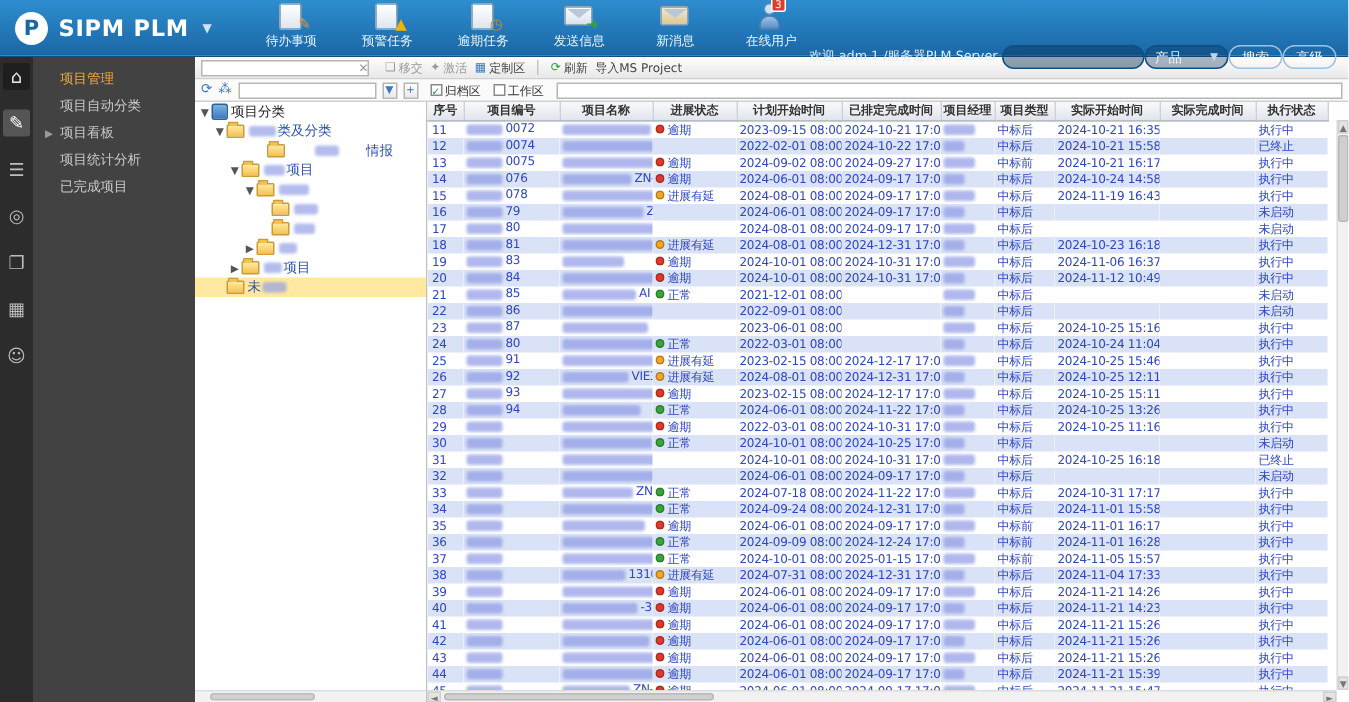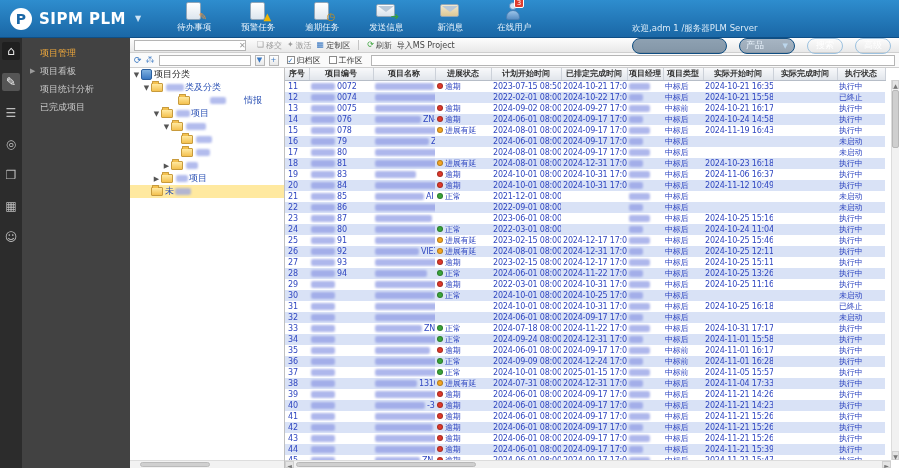--- a/index.html
+++ b/index.html
@@ -16,23 +16,23 @@
   .tbi{display:flex;flex-direction:column;align-items:center;gap:1px;color:#eaf4fc;font-size:8.5px;min-width:50px;cursor:pointer;position:relative;padding-bottom:1px;}
   .ig{width:24px;height:19px;position:relative;}
   .ig .page{position:absolute;left:4px;top:0;width:15px;height:18px;background:linear-gradient(#ffffff,#dde6ee);border:1px solid #8fa6ba;border-radius:2px;}
   .ig .acc{position:absolute;font-size:10px;line-height:10px;right:-1px;bottom:-1px;}
   .ig .env{position:absolute;left:2px;top:2px;width:19px;height:13px;background:linear-gradient(#fdfdfd,#d8e2ec);border:1px solid #8fa6ba;border-radius:2px;}
   .ig .env::after{content:"";position:absolute;left:1px;top:1px;border-left:8px solid transparent;border-right:8px solid transparent;border-top:6px solid #b8c8d8;}
   .ig .env.tan{background:linear-gradient(#f4e9cd,#dcc896);}
   .ig .head{position:absolute;left:7px;top:0;width:8px;height:8px;border-radius:50%;background:#cfe3f5;border:1px solid #5d90c0;}
   .ig .bodyp{position:absolute;left:4px;top:8px;width:14px;height:10px;border-radius:7px 7px 2px 2px;background:linear-gradient(#9cc4e8,#5a8fc4);border:1px solid #4a7fb4;}
   .badge{position:absolute;top:-4px;right:2px;background:#e03c2e;color:#fff;border-radius:2px;font-size:7px;line-height:8px;padding:0 2px;border:1px solid #fff;}
-  .top-right{margin-left:auto;display:flex;flex-direction:column;align-items:flex-start;padding:2px 8px 3px 0;gap:3px;margin-top:40px;}
+  .top-right{margin-left:auto;display:flex;flex-direction:row;align-items:center;padding:2px 8px 3px 0;gap:3px;margin-top:40px;}
   .welcome{color:#dcecf8;font-size:8.5px;}
-  .search-row{display:flex;align-items:center;gap:12px;}
+  .search-row{display:flex;align-items:center;gap:0;}
   .g-search{width:95px;height:16px;background:rgba(8,50,88,.45);border:1px solid #0f4e82;border-radius:8px;color:#fff;font-size:9px;padding:0 8px;}
   .g-select{height:16px;min-width:56px;background:rgba(8,50,88,.35);border:1px solid #0f4e82;border-radius:8px;color:#e8f2fb;font-size:9px;display:flex;align-items:center;justify-content:space-between;padding:0 6px;cursor:pointer;}
   .g-select .car{font-size:7px;color:#bcd6ec;}
   .g-btn{height:16px;min-width:30px;background:transparent;border:1px solid #9cc2e0;border-radius:8px;color:#fff;font-size:9px;padding:0 8px;cursor:pointer;}
 
   
   .body{flex:1;display:flex;min-height:0;}
   .rail{width:22px;background:#2c2c2c;display:flex;flex-direction:column;align-items:center;padding-top:4px;gap:13px;flex:none;}
   .rail .ri{width:18px;height:18px;display:flex;align-items:center;justify-content:center;color:#bdbdbd;font-size:12px;cursor:pointer;border-radius:2px;}
   .rail .ri.home{background:#1f1f1f;color:#e8e8e8;}
@@ -172,20 +172,21 @@
         <div class="ri sel">✎</div>
         <div class="ri ">☰</div>
         <div class="ri ">◎</div>
         <div class="ri ">❐</div>
         <div class="ri ">▦</div>
         <div class="ri ">☺</div>
       </nav>
 
     <aside class="menu" id="menu">
         <div class="mi active"><span>项目管理</span></div>
+        <div class="mi"><span>项目自动分类</span></div>
         <div class="mi"><span class="arr">▶</span><span>项目看板</span></div>
         <div class="mi"><span>项目统计分析</span></div>
         <div class="mi"><span>已完成项目</span></div>
       </aside>
 
     <div class="right">
 
       <div class="tb1">
         <input class="tb-input" value="" style="">
         <span class="clear-x">✕</span>
@@ -320,21 +321,21 @@
                   <th>实际完成时间</th>
                   <th>执行状态</th>
                 </tr>
               </thead>
             <tbody id="grid-body">
                 <tr class="">
                   <td class="c-no">11</td>
                   <td><span class="bb" style="width:24px"></span><span class="sfx">0072</span></td>
                   <td><span class="bb" style="width:59px"></span><span class="sfx"></span></td>
                   <td><span class="dot" style="background:#e0392b"></span><span class="sfx">逾期</span></td>
-                  <td class="c-d">2023-07-15 08:50</td>
+                  <td class="c-d">2023-09-15 08:00</td>
                   <td class="c-d">2024-10-21 17:00</td>
                   <td><span class="bb" style="width:21px"></span></td>
                   <td class="c-type">中标后</td>
                   <td class="c-d">2024-10-21 16:35</td>
                   <td class="c-d"></td>
                   <td class="c-exec">执行中</td>
                 </tr>
                 <tr class="alt">
                   <td class="c-no">12</td>
                   <td><span class="bb" style="width:24px"></span><span class="sfx">0074</span></td>

